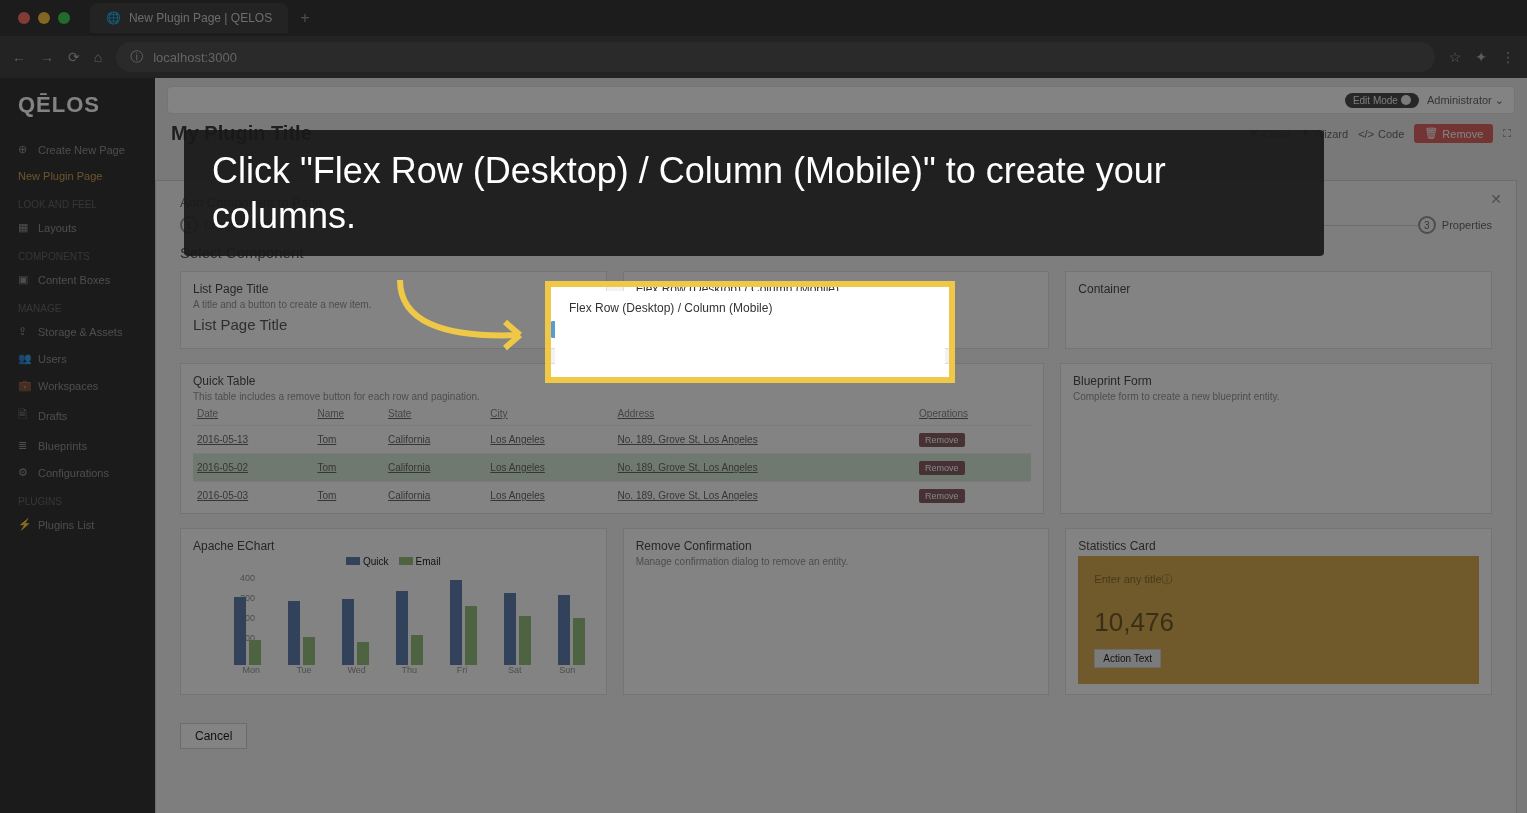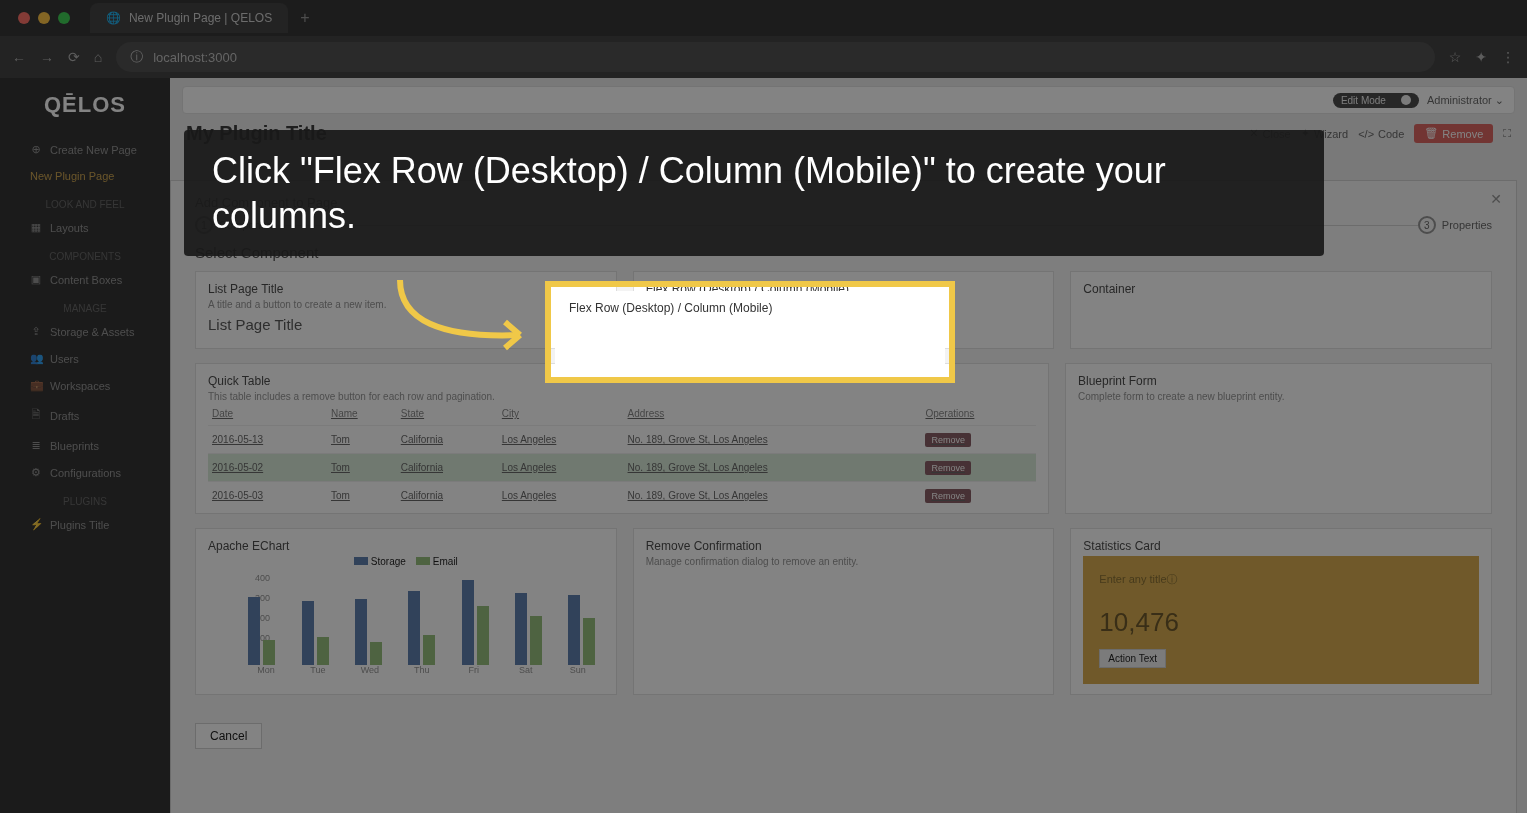--- a/index.html
+++ b/index.html
@@ -16,31 +16,31 @@
 .tab { background: #2a2a2a; color: #ccc; padding: 8px 16px; border-radius: 8px 8px 0 0; display: flex; align-items: center; gap: 8px; margin-left: 10px; font-size: 12px; }
 .tab .globe { font-size: 12px; }
 .new-tab { color: #888; margin-left: 12px; font-size: 16px; cursor: pointer; }
 .addr-bar { height: 42px; display: flex; align-items: center; padding: 0 12px; gap: 14px; }
 .nav-btn { color: #aaa; font-size: 14px; cursor: pointer; }
 .addr-input { flex: 1; background: #3a3a3a; border-radius: 20px; height: 30px; display: flex; align-items: center; padding: 0 14px; color: #bbb; font-size: 13px; }
 .addr-ico { margin-right: 10px; }
 
 
 .app { position: absolute; top: 78px; left: 0; right: 0; bottom: 0; display: flex; background: #e8e8e8; }
-.sidebar { width: 170px; background: #1a1a1a; color: #888; font-size: 11px; padding: 10px 16px; text-align: center; }
+.sidebar { width: 155px; background: #1a1a1a; color: #888; font-size: 11px; padding: 10px 4px; }
 .logo { color: #fff; font-size: 22px; font-weight: 600; padding: 4px 14px 18px; letter-spacing: 1px; }
 .sb-item { padding: 7px 14px; display: flex; align-items: center; gap: 8px; cursor: pointer; }
 .sb-head { color: #555; font-size: 10px; text-transform: uppercase; padding: 10px 14px 4px; }
 .sb-hl { color: #c89a3a; }
 .sb-ico { width: 12px; display: inline-block; }
 
 
 .content { flex: 1; position: relative; padding: 8px 12px; }
 .topbar { background: #fff; border: 1px solid #ddd; border-radius: 4px; height: 28px; display: flex; align-items: center; justify-content: flex-end; padding: 0 10px; gap: 8px; font-size: 11px; }
-.edit-mode { background: #333; color: #eee; border-radius: 10px; padding: 2px 8px; display: flex; align-items: center; gap: 15px; font-size: 10px; }
+.edit-mode { background: #333; color: #eee; border-radius: 10px; padding: 2px 8px; display: flex; align-items: center; gap: 3px; font-size: 10px; }
 .admin-sel { color: #555; }
 
 .page-header { display: flex; align-items: center; padding: 8px 4px 4px; }
 .page-title { font-size: 20px; font-weight: 600; color: #222; flex: 1; }
 .hdr-actions { display: flex; gap: 10px; font-size: 11px; color: #555; align-items: center; }
 .hdr-btn { cursor: pointer; display: flex; align-items: center; gap: 4px; }
 .btn-remove { background: #d9534f; color: #fff; padding: 3px 10px; border-radius: 3px; }
 
 
 .modal { position: absolute; top: 102px; left: 0; right: 10px; background: #f3f3f3; border: 1px solid #ccc; padding: 14px 24px 20px; height: 670px; }
@@ -165,21 +165,21 @@
         <span class="sb-ico">≣</span>
         <span>Blueprints</span>
       </div>
     <div class="sb-item">
         <span class="sb-ico">⚙</span>
         <span>Configurations</span>
       </div>
     <div class="sb-head">PLUGINS</div>
     <div class="sb-item">
         <span class="sb-ico">⚡</span>
-        <span>Plugins Title</span>
+        <span>Plugins List</span>
       </div>
   </div>
 
   <div class="content">
     <div class="topbar">
       <span class="edit-mode">
           <span>Edit Mode</span>
           <span style="width:10px;height:10px;background:#eee;border-radius:50%;"></span>
         </span>
       <span class="admin-sel"><span>Administrator</span> <span>⌄</span></span>
@@ -285,21 +285,21 @@
         <div class="card">
           <div class="card-title">Blueprint Form</div>
           <div class="card-sub">Complete form to create a new blueprint entity.</div>
         </div>
       </div>
 
       <div class="card-grid">
         <div class="chart-card">
           <div class="card-title">Apache EChart</div>
           <div class="legend">
-            <span><span class="lg-box" style="background:#4a6fa5"></span><span>Storage</span></span>
+            <span><span class="lg-box" style="background:#4a6fa5"></span><span>Quick</span></span>
             <span><span class="lg-box" style="background:#8ab96e"></span><span>Email</span></span>
           </div>
           <div class="plot">
             <div class="axis-y" id="axis-y">
                 <div>400</div>
                 <div>300</div>
                 <div>200</div>
                 <div>100</div>
                 <div>0</div>
               </div>

